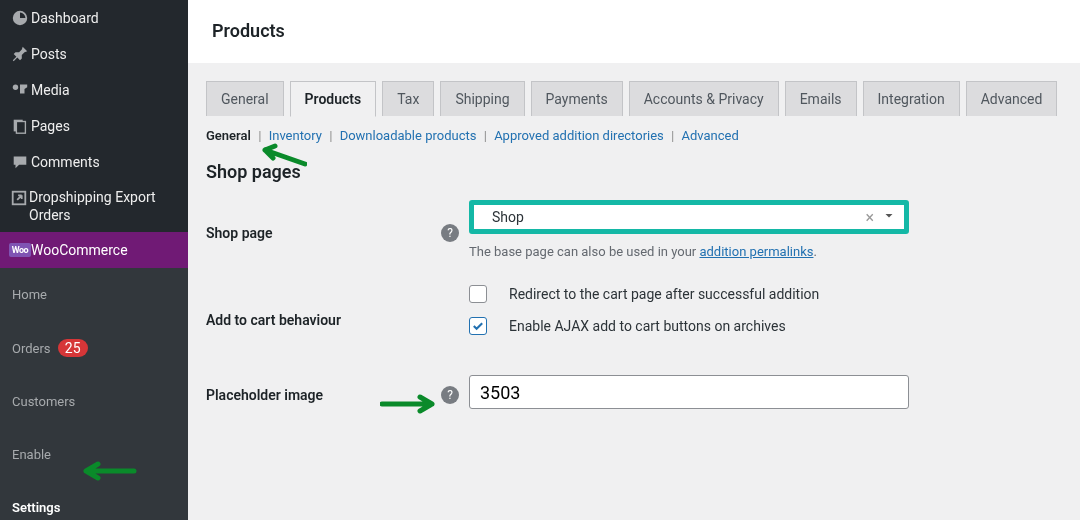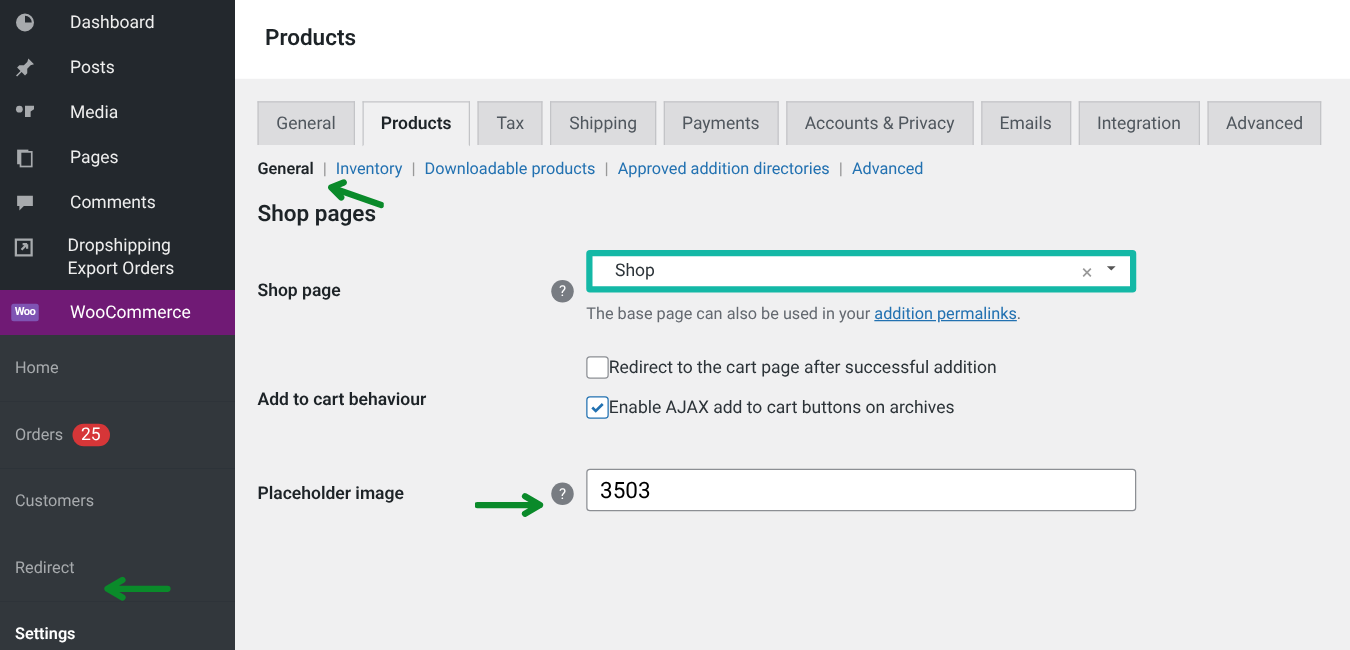--- a/index.html
+++ b/index.html
@@ -1,18 +1,18 @@
 <!DOCTYPE html>
 <html><head>
 <meta charset="utf-8">
 <style>
 *{box-sizing:border-box;margin:0;padding:0;font-family:-apple-system,BlinkMacSystemFont,"Segoe UI",Roboto,sans-serif}
 body{background:#f0f0f1;width:1080px;height:520px;overflow:hidden;display:flex}
 .sidebar{width:188px;background:#23282d;color:#eee;font-size:14px;height:520px;flex-shrink:0}
-.side-item{display:flex;align-items:center;padding:8px 10px;color:#eee;cursor:pointer;gap:26px}
+.side-item{display:flex;align-items:center;padding:8px 10px;color:#eee;cursor:pointer;gap:1px}
 .side-item .ico{width:20px;height:20px;display:flex;align-items:center;justify-content:center;color:#a7aaad}
 .side-item.active{background:#701a75;color:#fff;position:relative}
 .side-item.active .ico{color:#fff}
 .side-item.active::after{content:"";position:absolute;right:-8px;top:50%;margin-top:-8px;border:8px solid transparent;border-right-color:#f0f0f1}
 .side-sub{padding:19px 12px;color:#a7aaad;font-size:13px;cursor:pointer;background:#32373c}
 .side-sub.sel{color:#fff;font-weight:600}
 .badge{background:#d63638;color:#fff;border-radius:9px;font-size:14px;padding:1px 7px;margin-left:4px}
 .main{flex:1;overflow:hidden}
 .header{background:#fff;padding:20px 24px 22px 24px}
 .header h1{font-size:18px;font-weight:600;color:#1d2327}
@@ -27,21 +27,21 @@
 .section h2{font-size:18px;font-weight:600;color:#1d2327;margin-bottom:18px}
 .row{display:flex;align-items:center;margin-bottom:26px}
 .row .lab{width:235px;font-size:14px;color:#1d2327;font-weight:600;padding-top:6px}
 .row .help{width:18px;height:18px;border-radius:50%;background:#787c82;color:#fff;font-size:12px;display:flex;align-items:center;justify-content:center;margin-right:10px;margin-top:6px}
 .row .ctrl{flex:1;max-width:440px}
 .select{border:5px solid #14b8a6;background:#fff;border-radius:3px;height:34px;display:flex;align-items:center;padding:0 18px;position:relative;font-size:14px;color:#2c3338}
 .select .x{position:absolute;right:30px;color:#999;font-size:16px}
 .select .chev{position:absolute;right:8px}
 .hint{font-size:13px;color:#646970;margin-top:10px}
 .hint a{color:#2271b1}
-.chk-row{display:flex;align-items:center;gap:0;font-size:14px;color:#2c3338;margin-bottom:14px}
+.chk-row{display:flex;align-items:center;gap:22px;font-size:14px;color:#2c3338;margin-bottom:14px}
 .chk{width:18px;height:18px;border:1px solid #8c8f94;border-radius:3px;background:#fff;display:flex;align-items:center;justify-content:center}
 .chk.on{border-color:#2271b1}
 .chk.on svg{display:block}
 .chk svg{display:none}
 .txt{border:1px solid #8c8f94;background:#fff;border-radius:3px;height:34px;padding:0 10px;font-size:18px;width:100%}
 .arrow{position:absolute;pointer-events:none}
 .woo-badge{background:#7f54b3;color:#fff;font-size:9px;font-weight:700;padding:2px 3px;border-radius:2px;letter-spacing:-0.5px}
 </style>
 </head>
 <body>
@@ -103,21 +103,21 @@
         <span class="woo-badge">Woo</span>
       </span>
     <span>WooCommerce</span>
   </div>
   <div class="side-sub">Home</div>
   <div class="side-sub">
     <span>Orders</span>
     <span class="badge">25</span>
   </div>
   <div class="side-sub">Customers</div>
-  <div class="side-sub">Redirect</div>
+  <div class="side-sub">Enable</div>
   <div class="side-sub sel">Settings</div>
   <div class="side-sub">Status</div>
 </div>
 
 <div class="main">
   <div class="header">
     <h1>Products</h1>
   </div>
 
   <div class="tabs">

